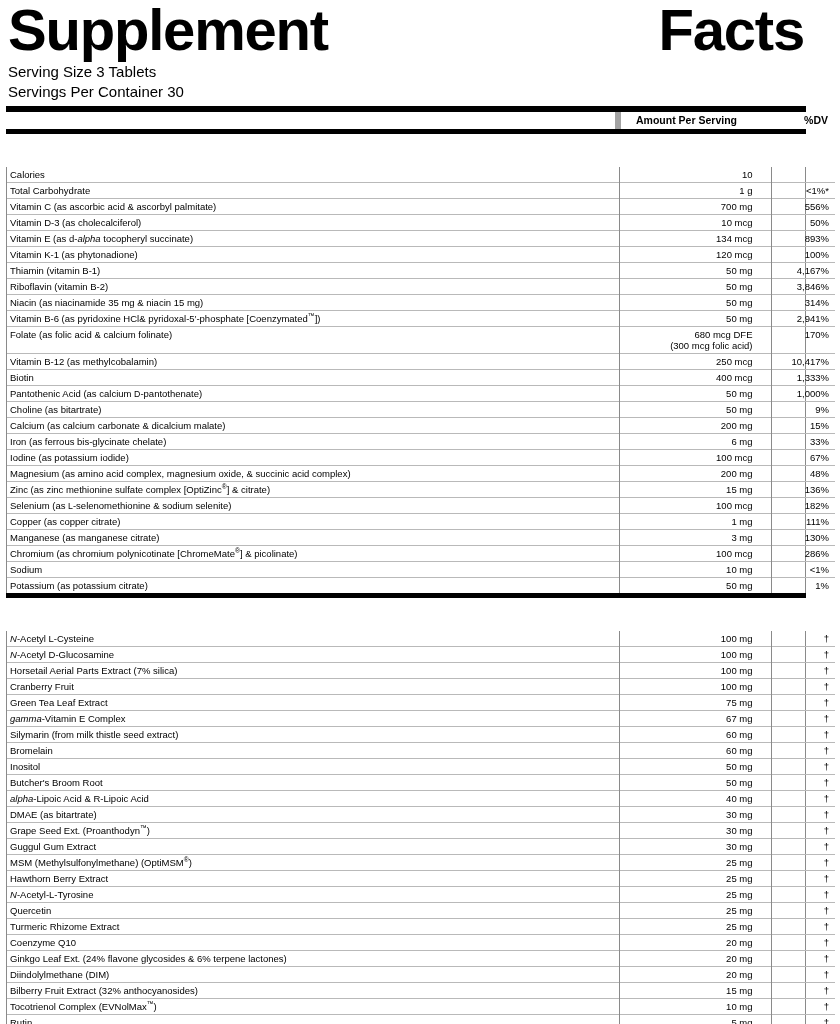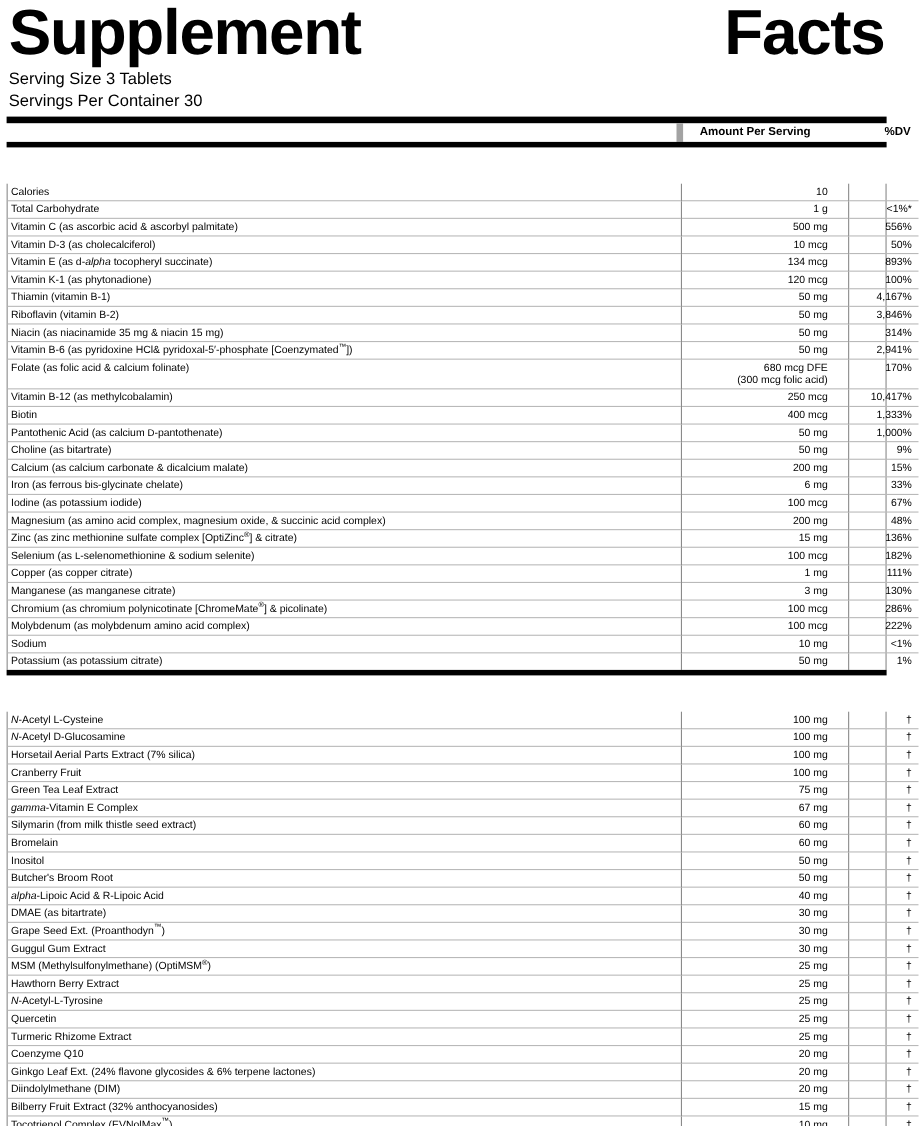--- a/index.html
+++ b/index.html
@@ -166,21 +166,21 @@
             <td class="c-amount">10</td>
             <td class="c-dv"></td>
           </tr>
           <tr class="item">
             <td class="c-name">Total Carbohydrate</td>
             <td class="c-amount">1 g</td>
             <td class="c-dv">&lt;1%*</td>
           </tr>
           <tr class="item">
             <td class="c-name">Vitamin C (as ascorbic acid &amp; ascorbyl palmitate)</td>
-            <td class="c-amount">500 mg</td>
+            <td class="c-amount">700 mg</td>
             <td class="c-dv">556%</td>
           </tr>
           <tr class="item">
             <td class="c-name">Vitamin D-3 (as cholecalciferol)</td>
             <td class="c-amount">10 mcg</td>
             <td class="c-dv">50%</td>
           </tr>
           <tr class="item">
             <td class="c-name">Vitamin E (as d-<i>alpha</i> tocopheryl succinate)</td>
             <td class="c-amount">134 mcg</td>
@@ -273,25 +273,20 @@
           </tr>
           <tr class="item">
             <td class="c-name">Manganese (as manganese citrate)</td>
             <td class="c-amount">3 mg</td>
             <td class="c-dv">130%</td>
           </tr>
           <tr class="item">
             <td class="c-name">Chromium (as chromium polynicotinate [ChromeMate<sup class="mk">®</sup>] &amp; picolinate)</td>
             <td class="c-amount">100 mcg</td>
             <td class="c-dv">286%</td>
-          </tr>
-          <tr class="item">
-            <td class="c-name">Molybdenum (as molybdenum amino acid complex)</td>
-            <td class="c-amount">100 mcg</td>
-            <td class="c-dv">222%</td>
           </tr>
           <tr class="item">
             <td class="c-name">Sodium</td>
             <td class="c-amount">10 mg</td>
             <td class="c-dv">&lt;1%</td>
           </tr>
           <tr class="item">
             <td class="c-name">Potassium (as potassium citrate)</td>
             <td class="c-amount">50 mg</td>
             <td class="c-dv">1%</td>

